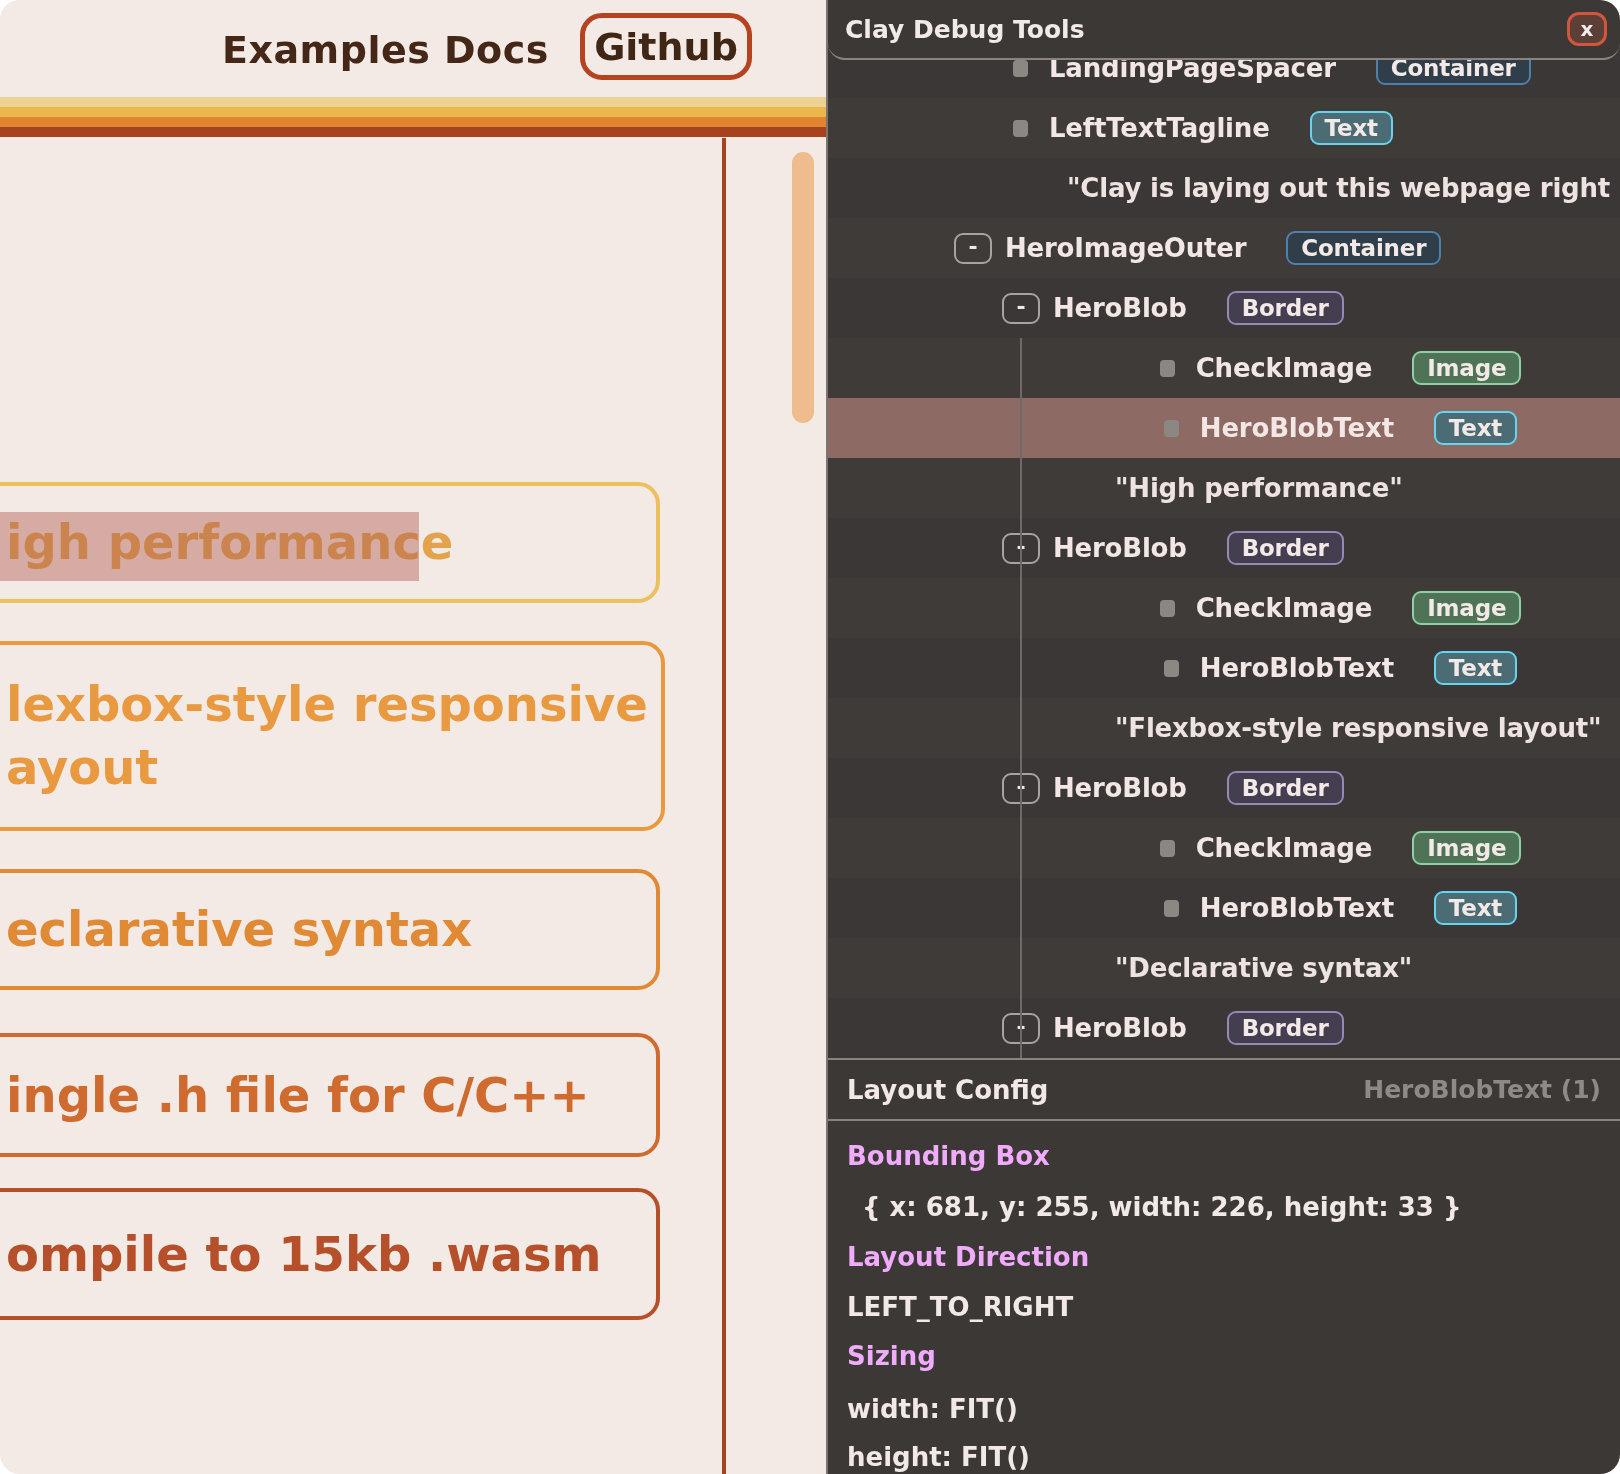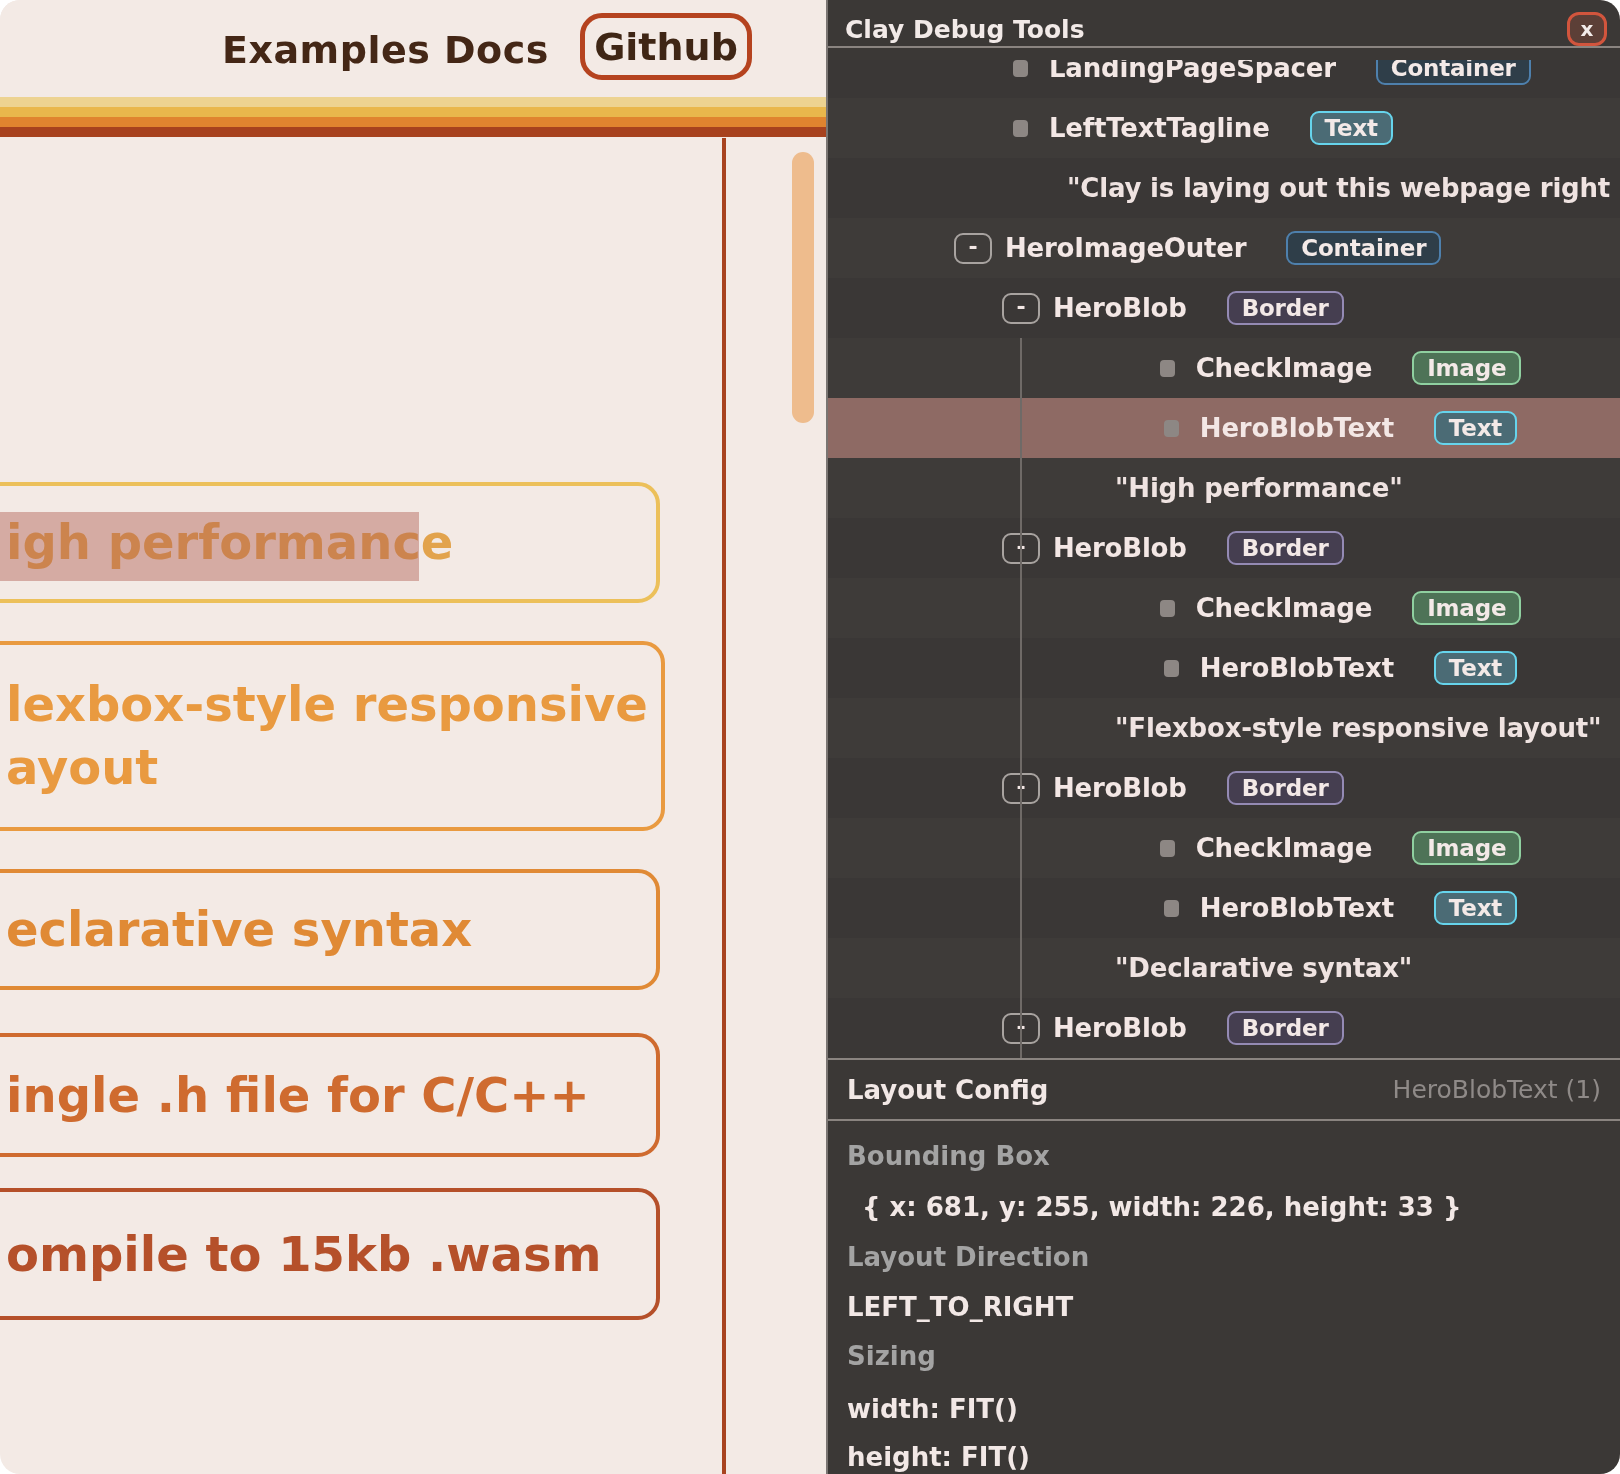--- a/index.html
+++ b/index.html
@@ -23,21 +23,21 @@
   .hero-box .bline{position:relative;font-size:48px;font-weight:600;padding-left:42px;line-height:63px;white-space:nowrap;z-index:1;}
   .hero-box.b1{top:482px;width:700px;height:121px;border-color:#ecc05a;color:#e2a34c;}
   .hero-box.b2{top:641px;width:705px;height:190px;border-color:#e99a40;color:#e99a40;}
   .hero-box.b3{top:869px;width:700px;height:121px;border-color:#e08a35;color:#e08a35;}
   .hero-box.b4{top:1033px;width:700px;height:124px;border-color:#cf6b2f;color:#cf6b2f;}
   .hero-box.b5{top:1188px;width:700px;height:132px;border-color:#b5502a;color:#b5502a;}
   .hover-highlight{position:absolute;left:0;top:26px;width:455px;height:69px;background:rgba(177,96,82,.45);z-index:2;}
 
   
   .debug-panel{position:absolute;left:826px;top:0;width:794px;height:1474px;background:#3b3836;border-left:2px solid #7a7572;box-sizing:border-box;color:#f3e7e5;}
-  .dbg-header{position:absolute;left:0;top:0;width:100%;height:48px;border-bottom:2px solid #8a8480;box-sizing:border-box;}
+  .dbg-header{position:absolute;left:0;top:0;width:100%;height:60px;border-bottom:2px solid #8a8480;box-sizing:border-box;border-radius:17px;}
   .dbg-title{position:absolute;left:17px;top:15px;font-size:25px;font-weight:600;color:#f2eae8;}
   .close-btn{position:absolute;right:13px;top:12px;width:40px;height:34px;background:#5c3f37;border:3px solid #d2553d;border-radius:12px;
     box-sizing:border-box;display:flex;align-items:center;justify-content:center;font-size:20px;font-weight:700;color:#f4ecea;cursor:pointer;}
 
   .tree{position:absolute;left:0;top:60px;width:100%;height:998px;overflow:hidden;}
   .guide{position:absolute;top:0;width:2px;height:100%;background:#6f6a67;}
   .guide.g1{left:49px;} .guide.g2{left:97px;} .guide.g3{left:145px;}
   .stub{position:absolute;left:192px;width:2px;background:#6f6a67;}
   .stub.s1{top:278px;height:240px;} .stub.s2{top:518px;height:240px;} .stub.s3{top:758px;height:240px;}
   .rows{position:absolute;left:0;top:-22px;width:100%;}
@@ -55,24 +55,24 @@
     display:flex;align-items:center;font-size:23px;font-weight:600;color:#f3e9e7;flex:none;}
   .tag.container{background:#2f3e49;border-color:#4e80ad;}
   .tag.border{background:#453e50;border-color:#948ab4;}
   .tag.image{background:#4e7357;border-color:#8fd0a0;}
   .tag.text{background:#4b6b75;border-color:#66d4ec;}
   .quote{color:#efe3e1;white-space:nowrap;}
 
   .config-bar{position:absolute;left:0;top:1058px;width:100%;height:63px;border-top:2px solid #8a8480;border-bottom:2px solid #8a8480;
     box-sizing:border-box;display:flex;align-items:center;justify-content:space-between;padding:0 19px;}
   .config-title{font-size:26px;font-weight:600;color:#f2e8e6;}
-  .config-selected{font-size:25px;font-weight:400;color:#8f8a88;}
+  .config-selected{font-size:25px;font-weight:700;color:#8f8a88;}
 
   .prop{position:absolute;left:19px;font-size:26px;font-weight:600;white-space:nowrap;}
-  .prop.plabel{color:#a3a3a3;}
+  .prop.plabel{color:#f0abfc;}
   .prop.pvalue{color:#f2e8e6;}
   .prop.p1{top:1141px;} .prop.p2{top:1192px;margin-left:15px;} .prop.p3{top:1242px;} .prop.p4{top:1292px;}
   .prop.p5{top:1341px;} .prop.p6{top:1394px;} .prop.p7{top:1442px;}
 </style>
 </head>
 <body>
 
 <div class="app">
 
   <div class="left-page">

